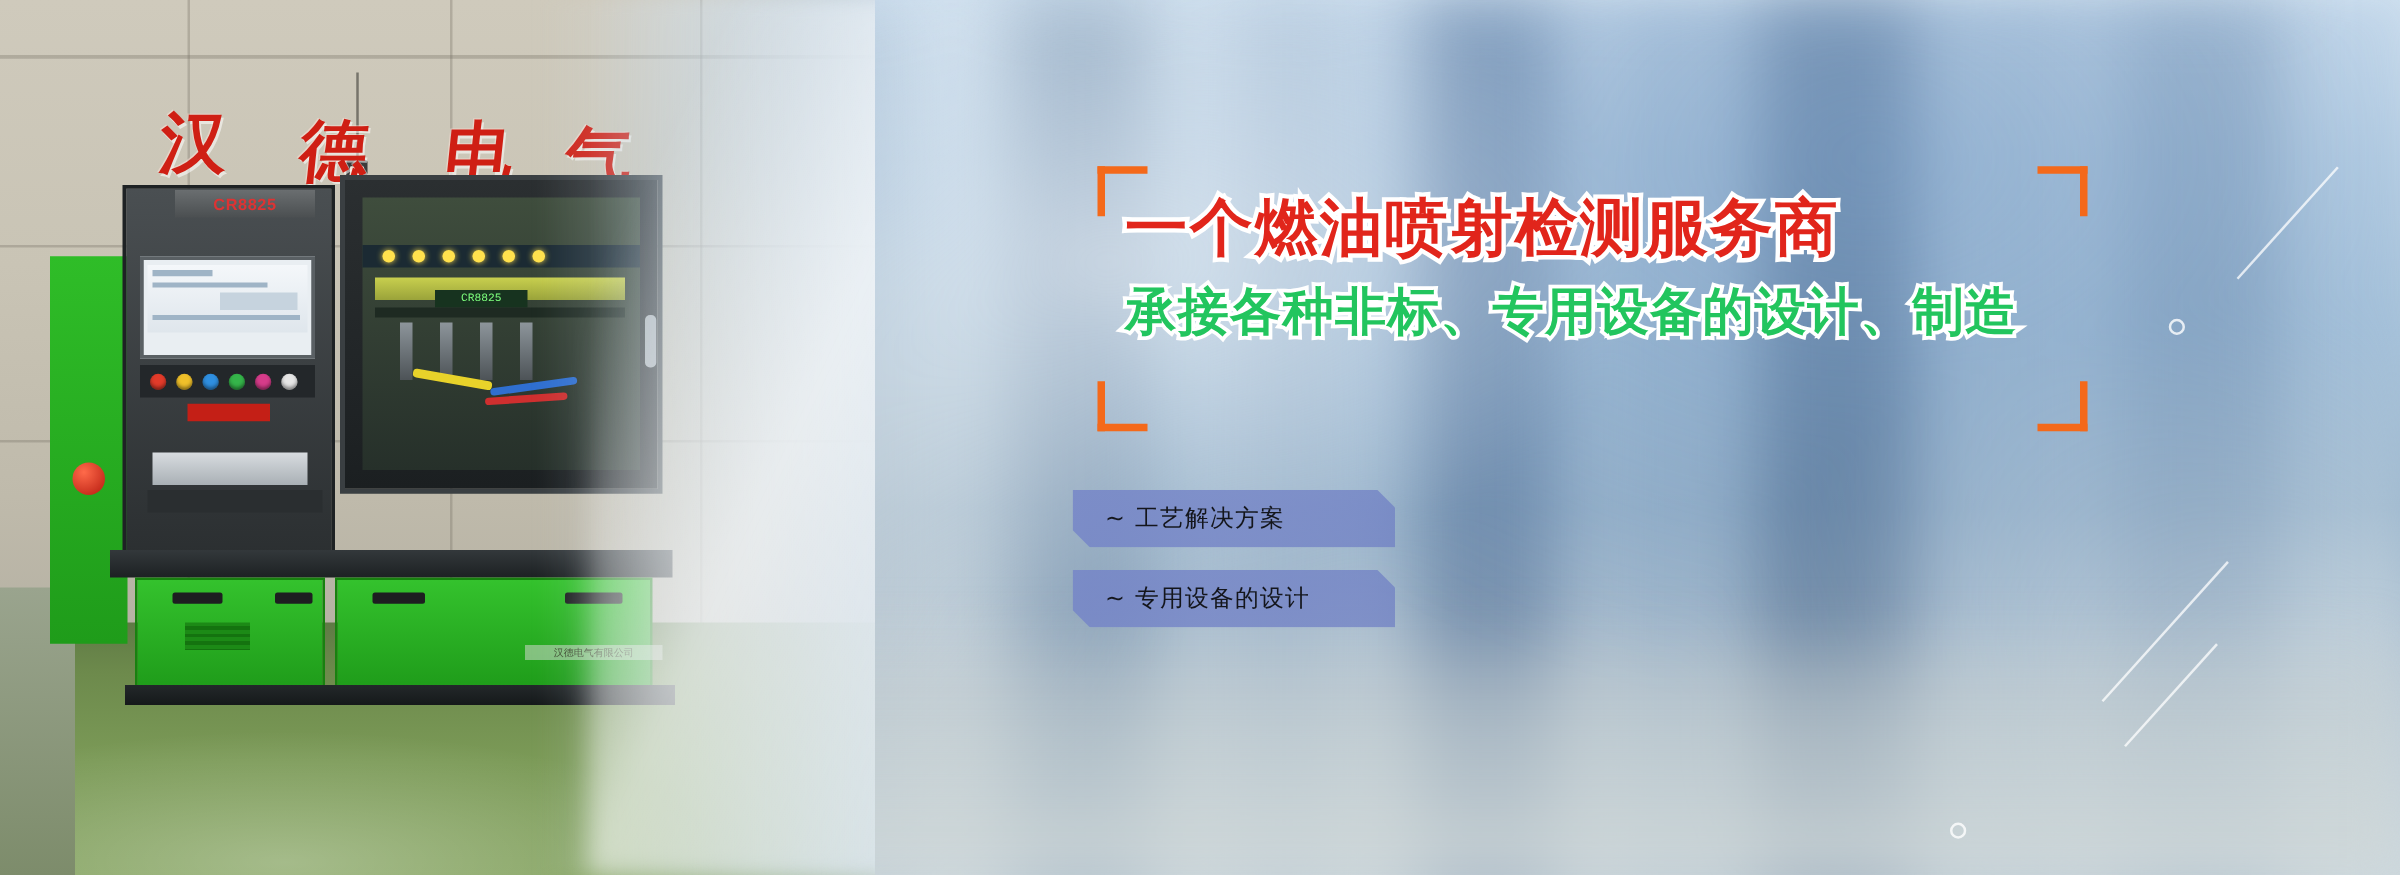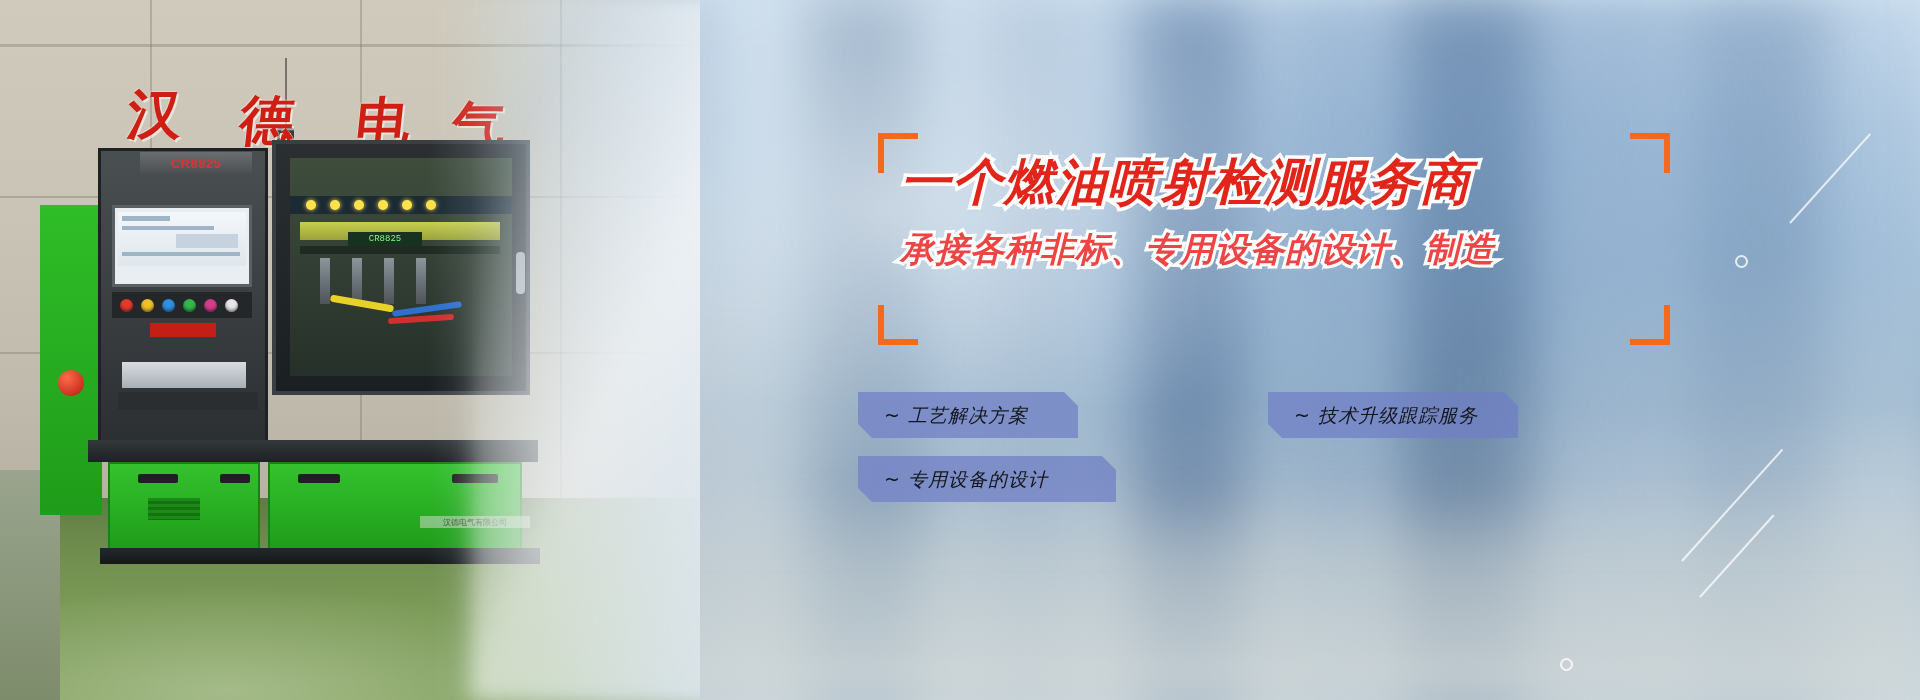--- a/index.html
+++ b/index.html
@@ -98,44 +98,44 @@
     display:flex;align-items:center;justify-content:center;}
 
   .photo-blurveil{position:absolute;left:430px;top:0;width:330px;height:700px;
     background:linear-gradient(90deg,rgba(214,226,236,0) 0%,rgba(214,226,236,.45) 45%,rgba(216,228,238,.9) 100%);
     filter:blur(6px);}
   .photo-white{position:absolute;left:470px;top:0;width:300px;height:700px;
     background:linear-gradient(115deg,rgba(255,255,255,0) 18%,rgba(255,255,255,.55) 52%,rgba(255,255,255,.15) 90%);
     filter:blur(10px);}
 
   
-  .content{position:absolute;left:0;top:0;width:1920px;height:700px;font-style:italic;}
+  .content{position:absolute;left:0;top:0;width:1920px;height:700px;}
 
   .bracket{position:absolute;width:34px;height:34px;border-color:#f4691a;border-style:solid;}
   .br-tl{left:878px;top:133px;border-width:6px 0 0 6px;}
   .br-tr{left:1630px;top:133px;border-width:6px 6px 0 0;}
   .br-bl{left:878px;top:305px;border-width:0 0 6px 6px;}
   .br-br{left:1630px;top:305px;border-width:0 6px 6px 0;}
 
   .headline{position:absolute;left:900px;top:152px;width:710px;height:62px;
     font-family:"DejaVu Sans","Liberation Sans",sans-serif;font-weight:bold;font-size:50px;line-height:60px;
     letter-spacing:2px;color:#e1251b;white-space:nowrap;
     -webkit-text-stroke:7px #ffffff;paint-order:stroke fill;}
   .subtitle{position:absolute;left:900px;top:228px;width:710px;height:44px;
-    font-family:"DejaVu Sans","Liberation Sans",sans-serif;font-weight:bold;font-size:34px;line-height:42px;
-    letter-spacing:1px;color:#ef4444;white-space:nowrap;
+    font-family:"DejaVu Sans","Liberation Sans",sans-serif;font-weight:bold;font-size:41px;line-height:42px;
+    letter-spacing:1px;color:#22c55e;white-space:nowrap;
     -webkit-text-stroke:6px #ffffff;paint-order:stroke fill;}
 
   .tags{position:absolute;left:858px;top:392px;width:800px;height:130px;}
   .tag{position:absolute;height:46px;line-height:46px;
     background:linear-gradient(90deg,rgba(116,132,200,.82),rgba(110,126,196,.72));
     color:#14161c;font-size:19px;letter-spacing:1px;padding-left:26px;box-sizing:border-box;
     font-family:"DejaVu Sans","Liberation Sans",sans-serif;
     clip-path:polygon(0 0,calc(100% - 14px) 0,100% 14px,100% 100%,14px 100%,0 calc(100% - 14px));}
-  .tag-0{left:0px;  top:0px;  width:220px;}
+  .tag-0{left:0px;  top:0px;  width:258px;}
   .tag-1{left:410px;top:0px;  width:250px;}
   .tag-2{left:0px;  top:64px; width:258px;}
   .tag-3{left:410px;top:64px; width:250px;}
 
   .deco-line{position:absolute;background:rgba(255,255,255,.75);transform-origin:left center;height:2px;}
   .deco-ring{position:absolute;border:2px solid rgba(255,255,255,.8);border-radius:50%;}
 </style>
 </head>
 <body>
 
@@ -236,21 +236,20 @@
     <div class="bracket br-tl"></div>
     <div class="bracket br-tr"></div>
     <div class="bracket br-bl"></div>
     <div class="bracket br-br"></div>
 
     <div class="headline">一个燃油喷射检测服务商</div>
     <div class="subtitle">承接各种非标、专用设备的设计、制造</div>
 
     <div class="tags">
       <div class="tag tag-0">~ 工艺解决方案</div>
-      <div class="tag tag-1">~ 技术升级跟踪服务</div>
       <div class="tag tag-2">~ 专用设备的设计</div>
     </div>
 
     <div class="deco-line" style="left:1790px;top:222px;width:120px;transform:rotate(-48deg);"></div>
     <div class="deco-line" style="left:1682px;top:560px;width:150px;transform:rotate(-48deg);"></div>
     <div class="deco-line" style="left:1700px;top:596px;width:110px;transform:rotate(-48deg);"></div>
     <div class="deco-ring" style="left:1735px;top:255px;width:9px;height:9px;"></div>
     <div class="deco-ring" style="left:1560px;top:658px;width:9px;height:9px;"></div>
 
   </div>

